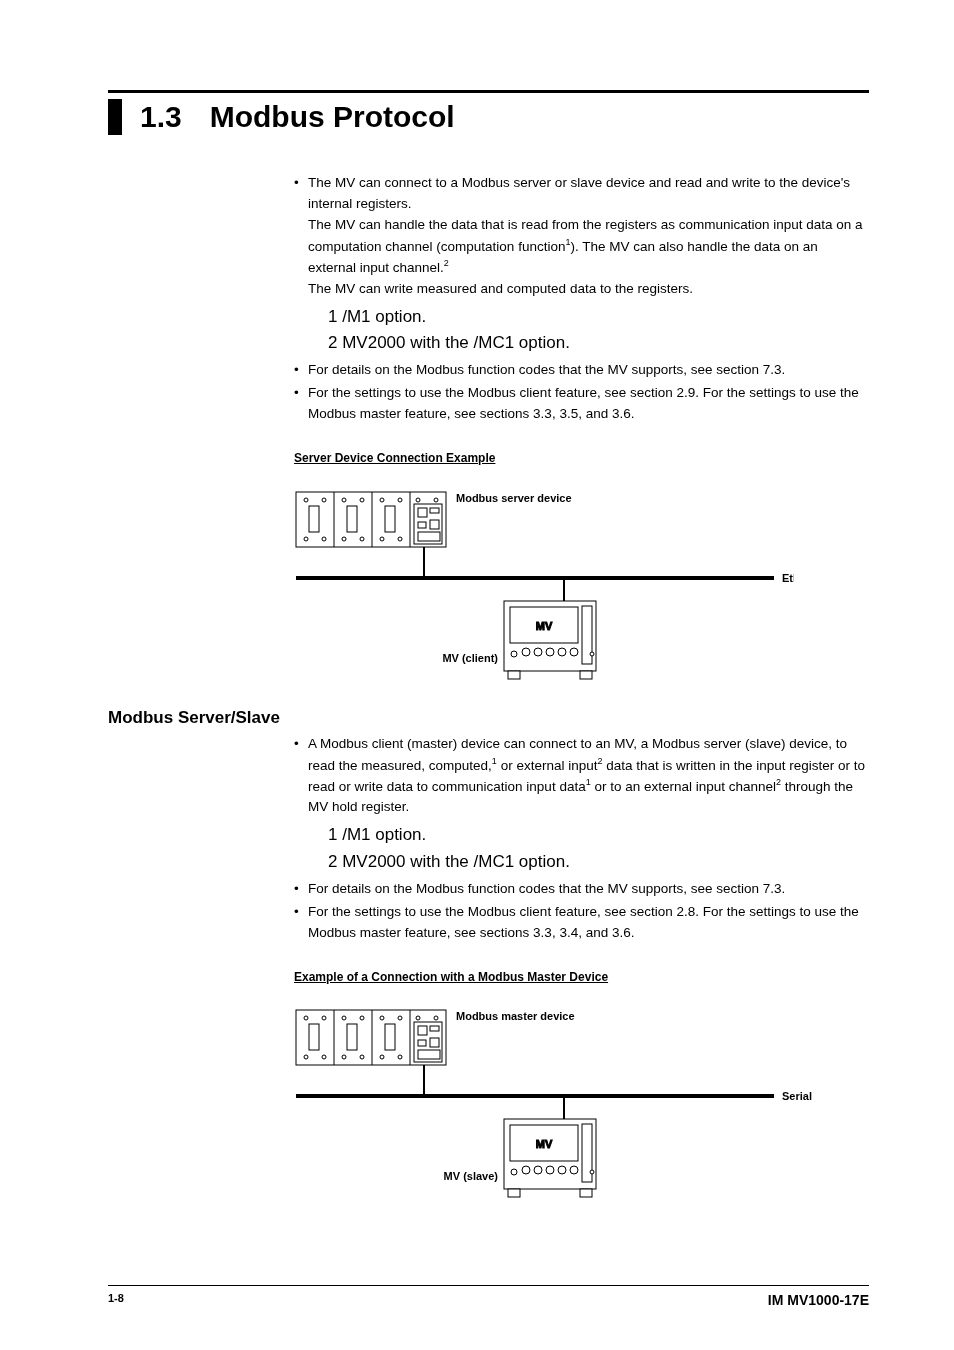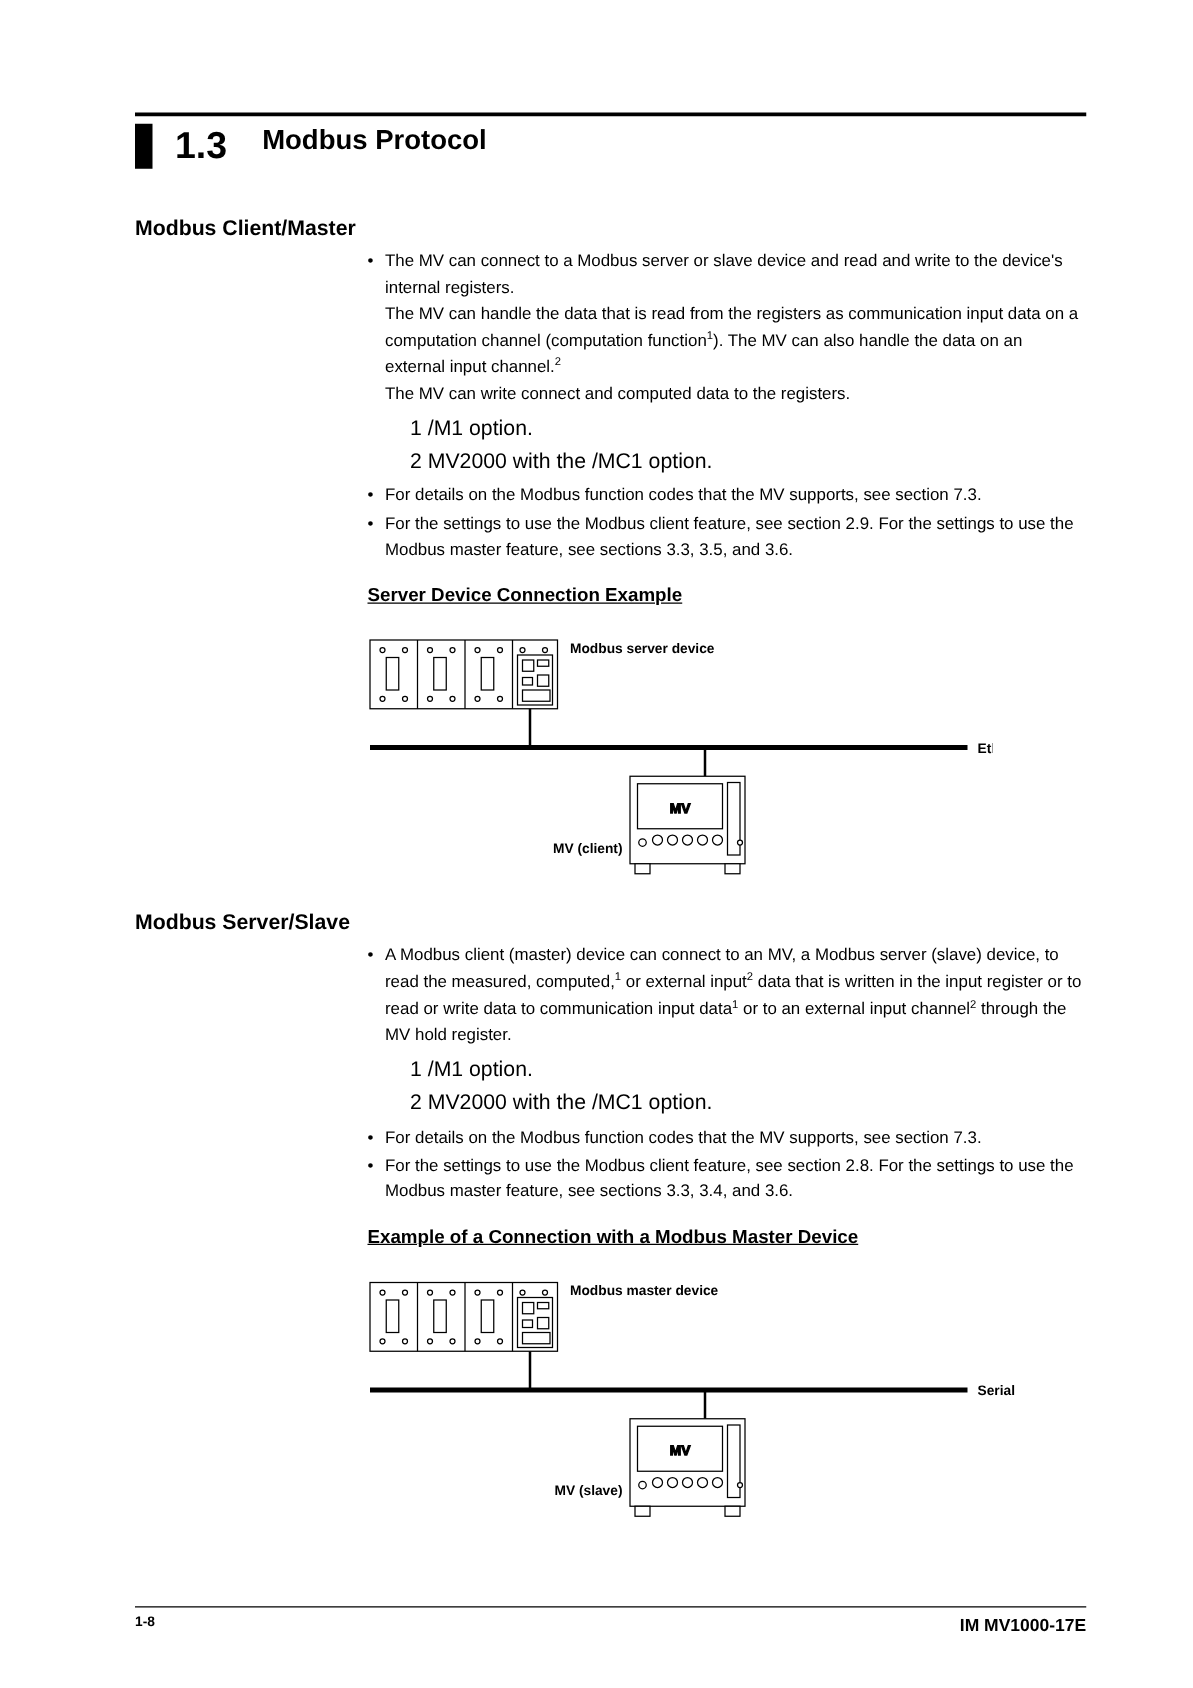--- a/index.html
+++ b/index.html
@@ -1,53 +1,52 @@
 <!DOCTYPE html>
 <html><head>
 <meta charset="utf-8">
 <style>
   * { box-sizing: border-box; margin: 0; padding: 0; }
   html, body { width: 954px; height: 1350px; background: #fff; font-family: Arial, Helvetica, sans-serif; color: #000; }
   .page { position: relative; width: 954px; height: 1350px; padding: 90px 85px 40px 108px; }
   .heading-wrap { display: flex; align-items: stretch; margin-bottom: 38px; border-top: 3px solid #000; padding-top: 6px; }
   .block { width: 14px; background: #000; margin-right: 18px; }
   .section-num { font-size: 30px; font-weight: bold; margin-right: 28px; line-height: 1.2; }
-  .section-title { font-size: 22px; font-weight: bold; line-height: 1.2; }
+  .section-title { font-size: 30px; font-weight: bold; line-height: 1.2; }
   .sub-head { font-size: 17px; font-weight: bold; margin: 0 0 6px 0; }
   .body-block { margin-left: 186px; font-size: 13.5px; line-height: 1.55; }
   ul.bullets { list-style: none; padding: 0; }
   ul.bullets > li { position: relative; padding-left: 14px; margin-bottom: 2px; }
   ul.bullets > li::before { content: "•"; position: absolute; left: 0; top: 0; }
   .notes { margin: 4px 0 4px 20px; font-size: 17px; line-height: 1.55; }
   .sup { font-size: 9px; vertical-align: super; }
-  .diagram-title { font-size: 15px; font-weight: bold; text-decoration: underline; margin-top: 14px; }
+  .diagram-title { font-size: 12px; font-weight: bold; text-decoration: underline; margin-top: 24px; }
   .diagram { margin-top: 18px; font-size: 11px; font-weight: bold; text-decoration: underline; }
   .footer { position: absolute; bottom: 42px; left: 108px; right: 85px; border-top: 1.5px solid #000; padding-top: 6px; display: flex; justify-content: space-between; font-weight: bold; }
   .footer .pg { font-size: 11px; }
   .footer .doc { font-size: 14px; }
   svg { display: block; }
 </style>
 </head>
 <body>
 
 <div class="page">
 
   <div class="heading-wrap">
     <div class="block"></div>
     <div class="section-num">1.3</div>
     <div class="section-title">Modbus Protocol</div>
   </div>
 
-  <div class="sub-head">Modbus Client/Master</div>
   <div class="body-block">
     <ul class="bullets">
       <li>
         <span>The MV can connect to a Modbus server or slave device and read and write to the device's internal registers.</span><br>
         <span>The MV can handle the data that is read from the registers as communication input data on a computation channel (computation function</span><span class="sup">1</span><span>). The MV can also handle the data on an external input channel.</span><span class="sup">2</span><br>
-        <span>The MV can write connect and computed data to the registers.</span>
+        <span>The MV can write measured and computed data to the registers.</span>
         <div class="notes">
           <div>1   /M1 option.</div>
           <div>2   MV2000 with the /MC1 option.</div>
         </div>
       </li>
       <li>For details on the Modbus function codes that the MV supports, see section 7.3.</li>
       <li>For the settings to use the Modbus client feature, see section 2.9. For the settings to use the Modbus master feature, see sections 3.3, 3.5, and 3.6.</li>
     </ul>
 
     <div class="diagram-title">Server Device Connection Example</div>

